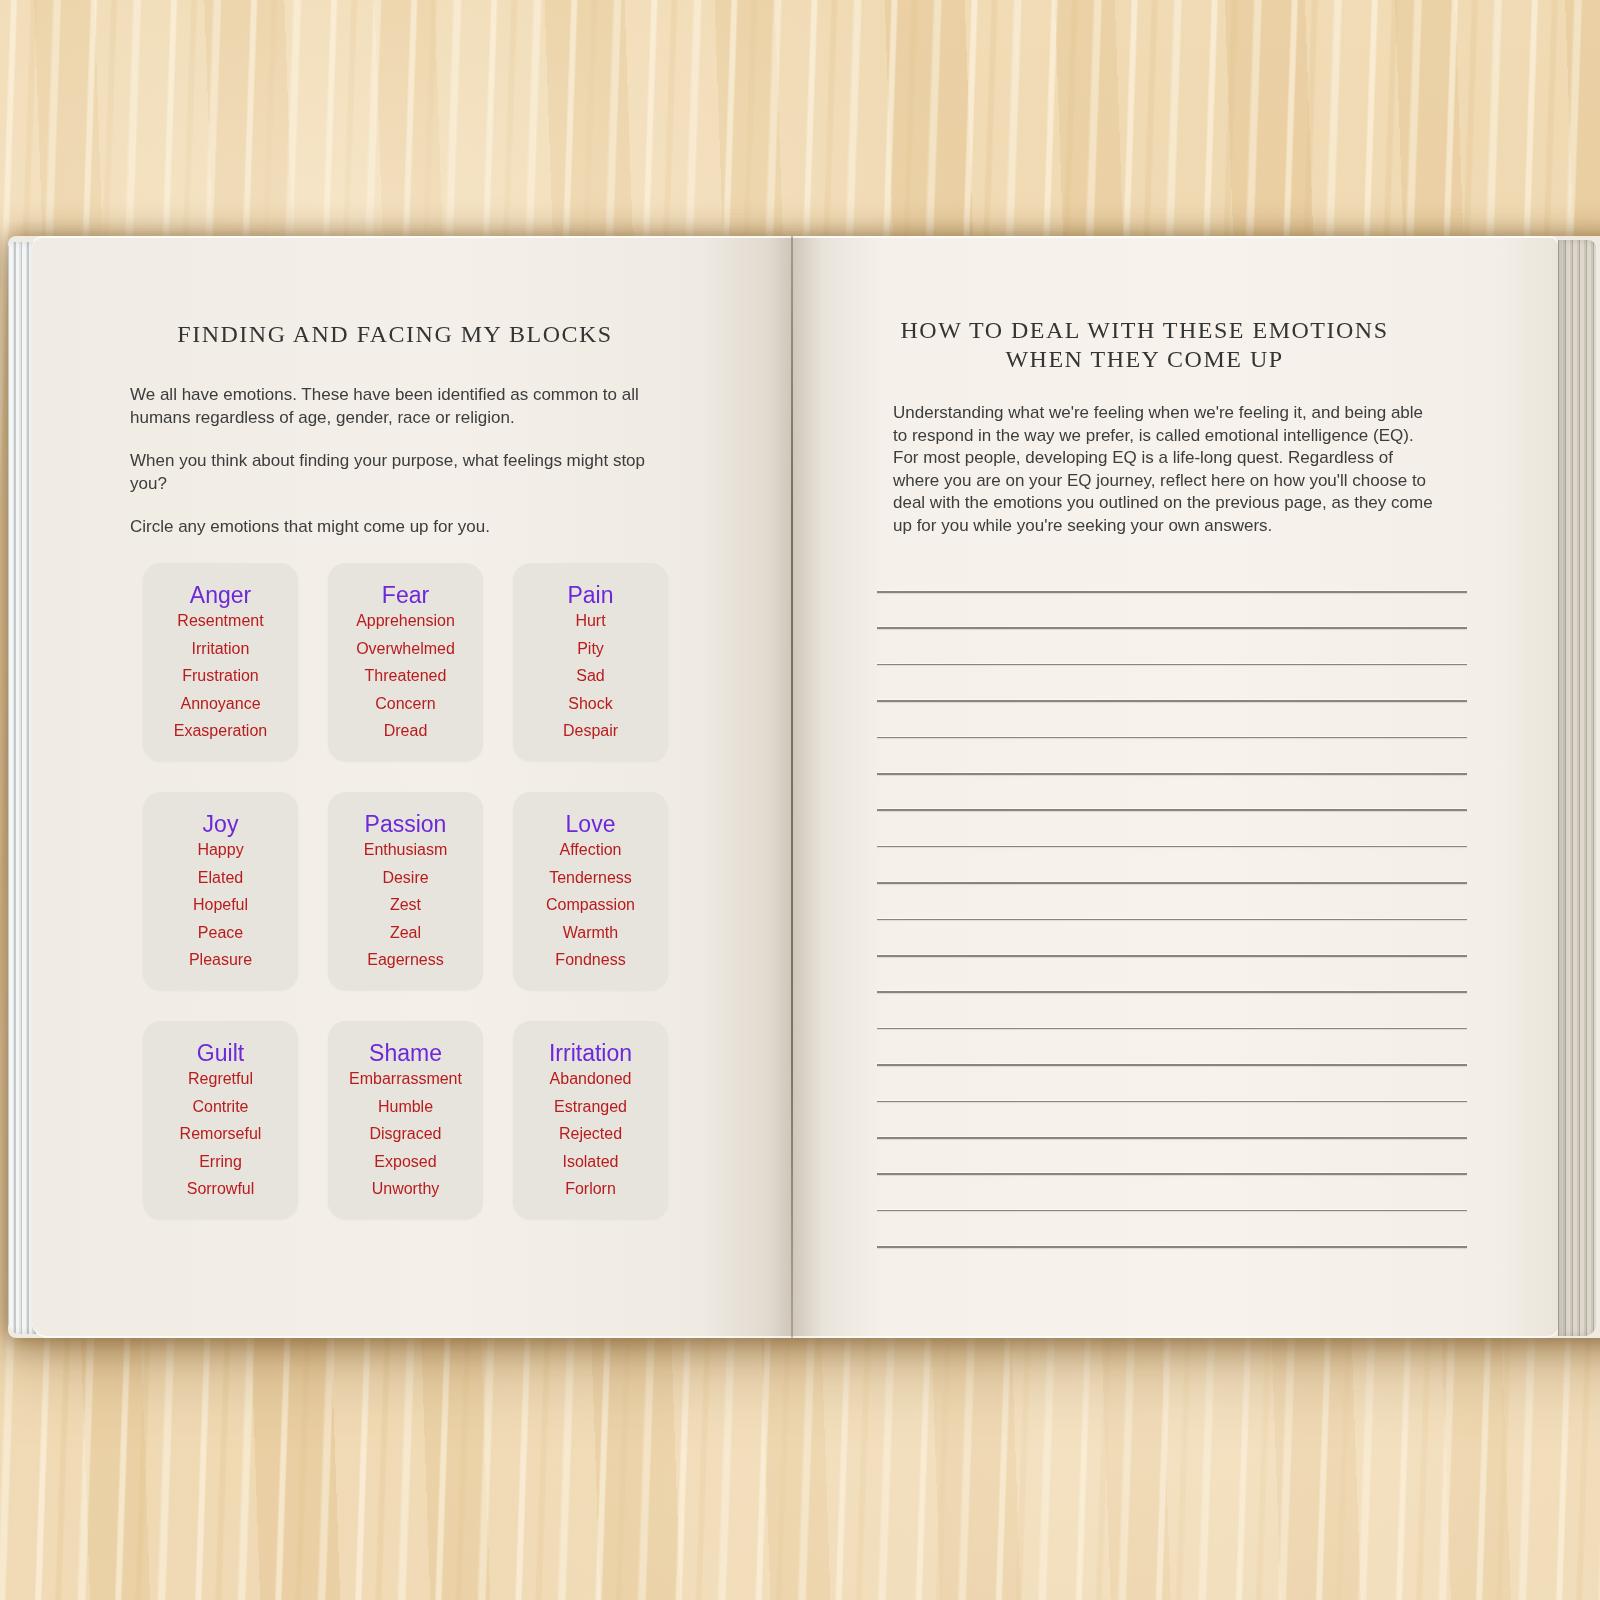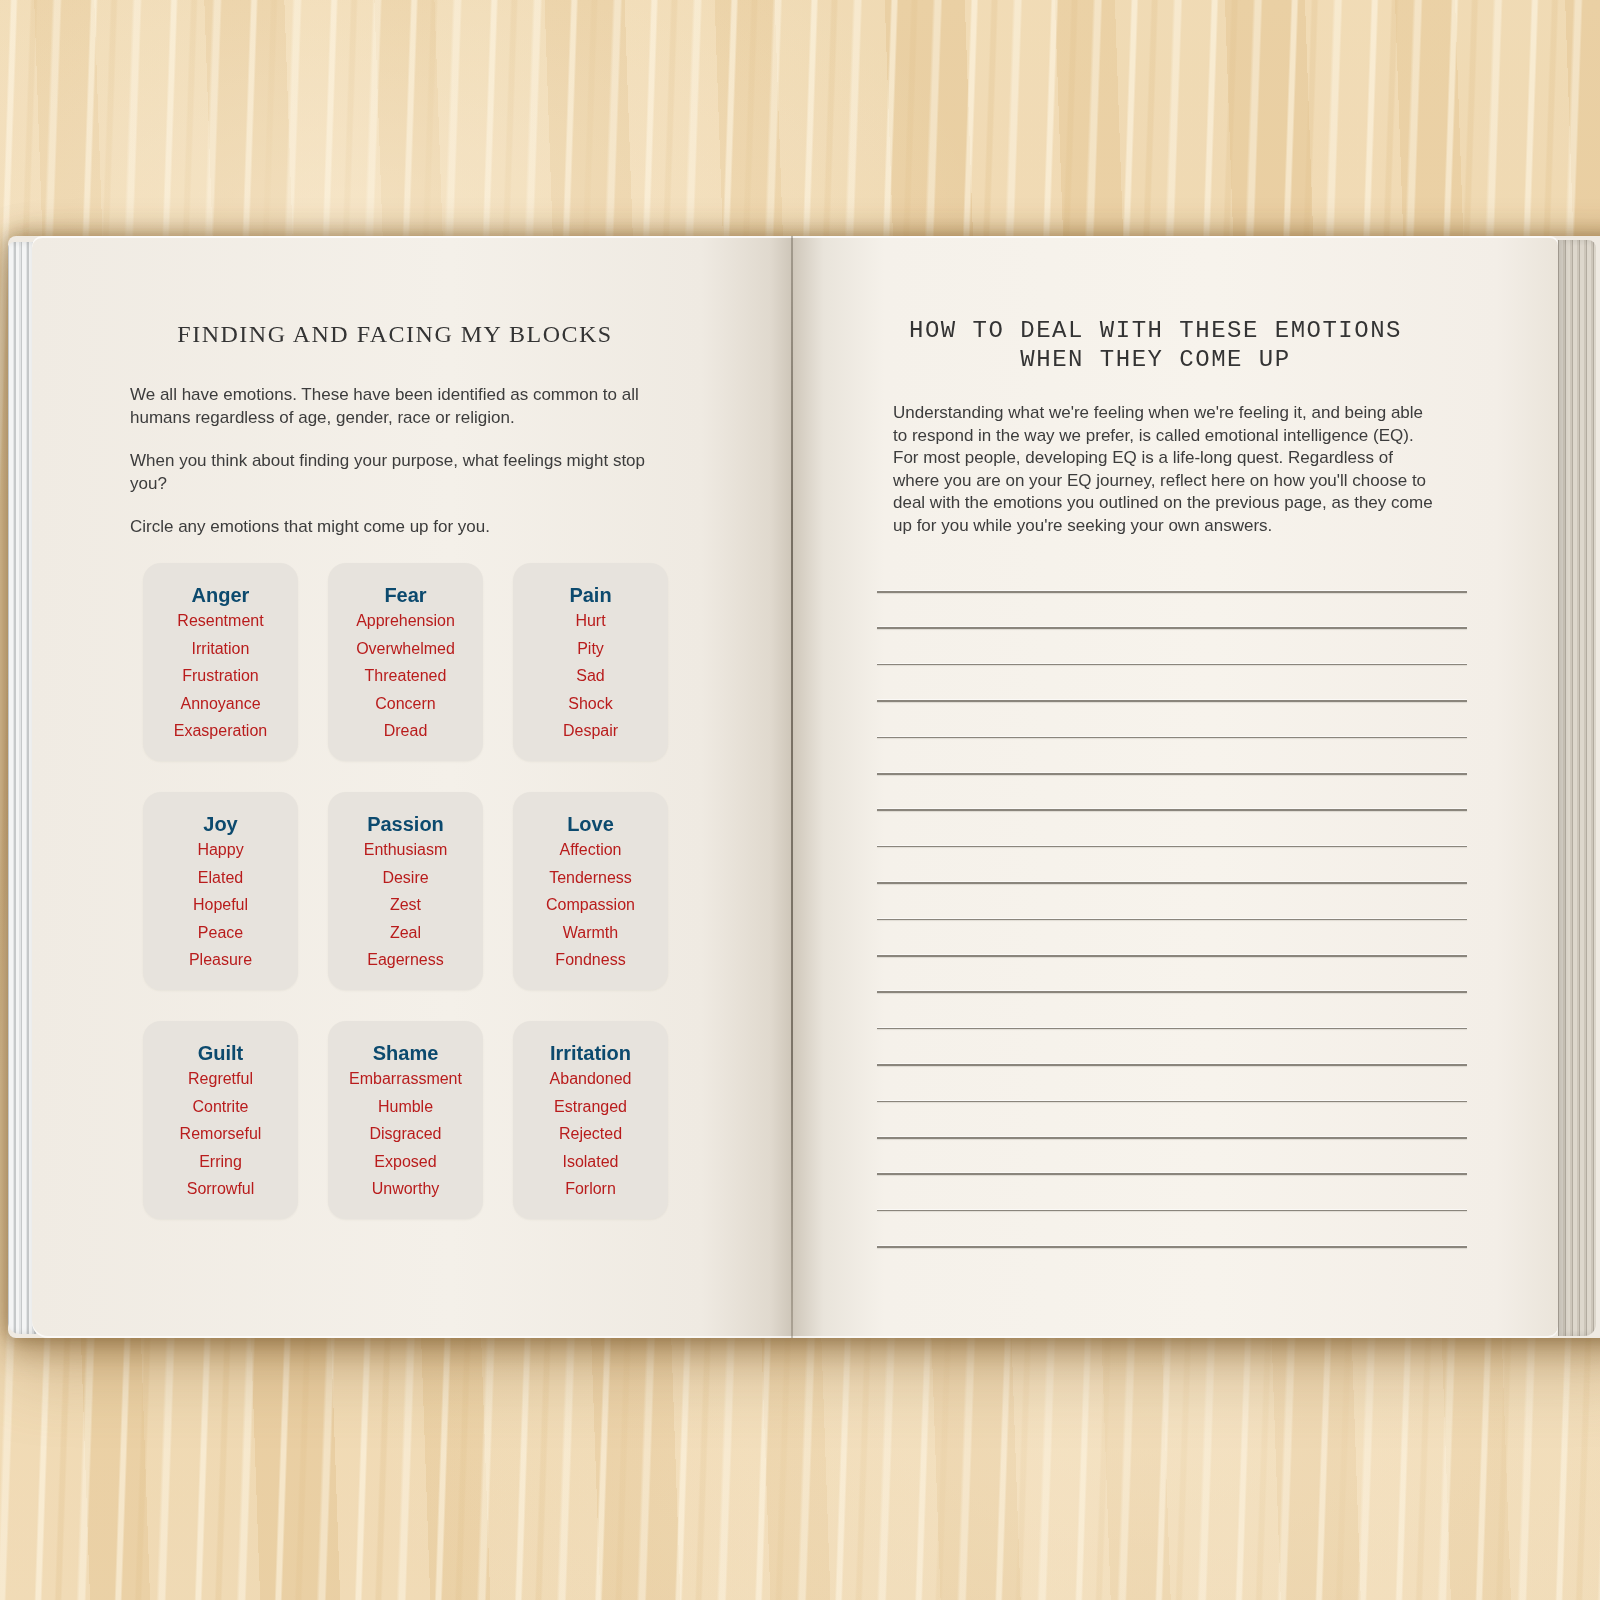--- a/index.html
+++ b/index.html
@@ -95,25 +95,25 @@
     position:absolute;left:111px;top:327px;
     display:grid;grid-template-columns:repeat(3,155px);
     grid-auto-rows:198px;column-gap:30px;row-gap:31px;
   }
   .card{
     background:#e7e3dd;border-radius:18px;
     padding-top:20px;box-sizing:border-box;
     text-align:center;
     box-shadow:0 1px 2px rgba(120,110,95,.08);
   }
-  .card-title{font-size:20px;line-height:24px;font-weight:bold;color:#0c4a6e;}
+  .card-title{font-size:23px;line-height:24px;font-weight:normal;color:#6d28d9;}
   .card-item{font-size:16px;line-height:27.5px;color:#b91c1c;}
   .card-item:first-of-type{margin-top:10px;}
   
-  .page-right .page-title{left:75px;top:80px;width:575px;font-family:Liberation Mono, monospace;}
+  .page-right .page-title{left:64px;top:80px;width:575px;}
   .page-right .body-text{left:92px;top:158px;width:578px;}
   .ruled-area{position:absolute;left:84px;top:355px;width:590px;height:700px;}
   .rule{
     position:absolute;left:0;right:0;height:1.6px;
     background:#8a857c;
     box-shadow:0 -1px 0 rgba(255,255,255,.55), 0 1px 1px rgba(90,85,75,.15);
   }
 </style>
 </head>
 <body>

